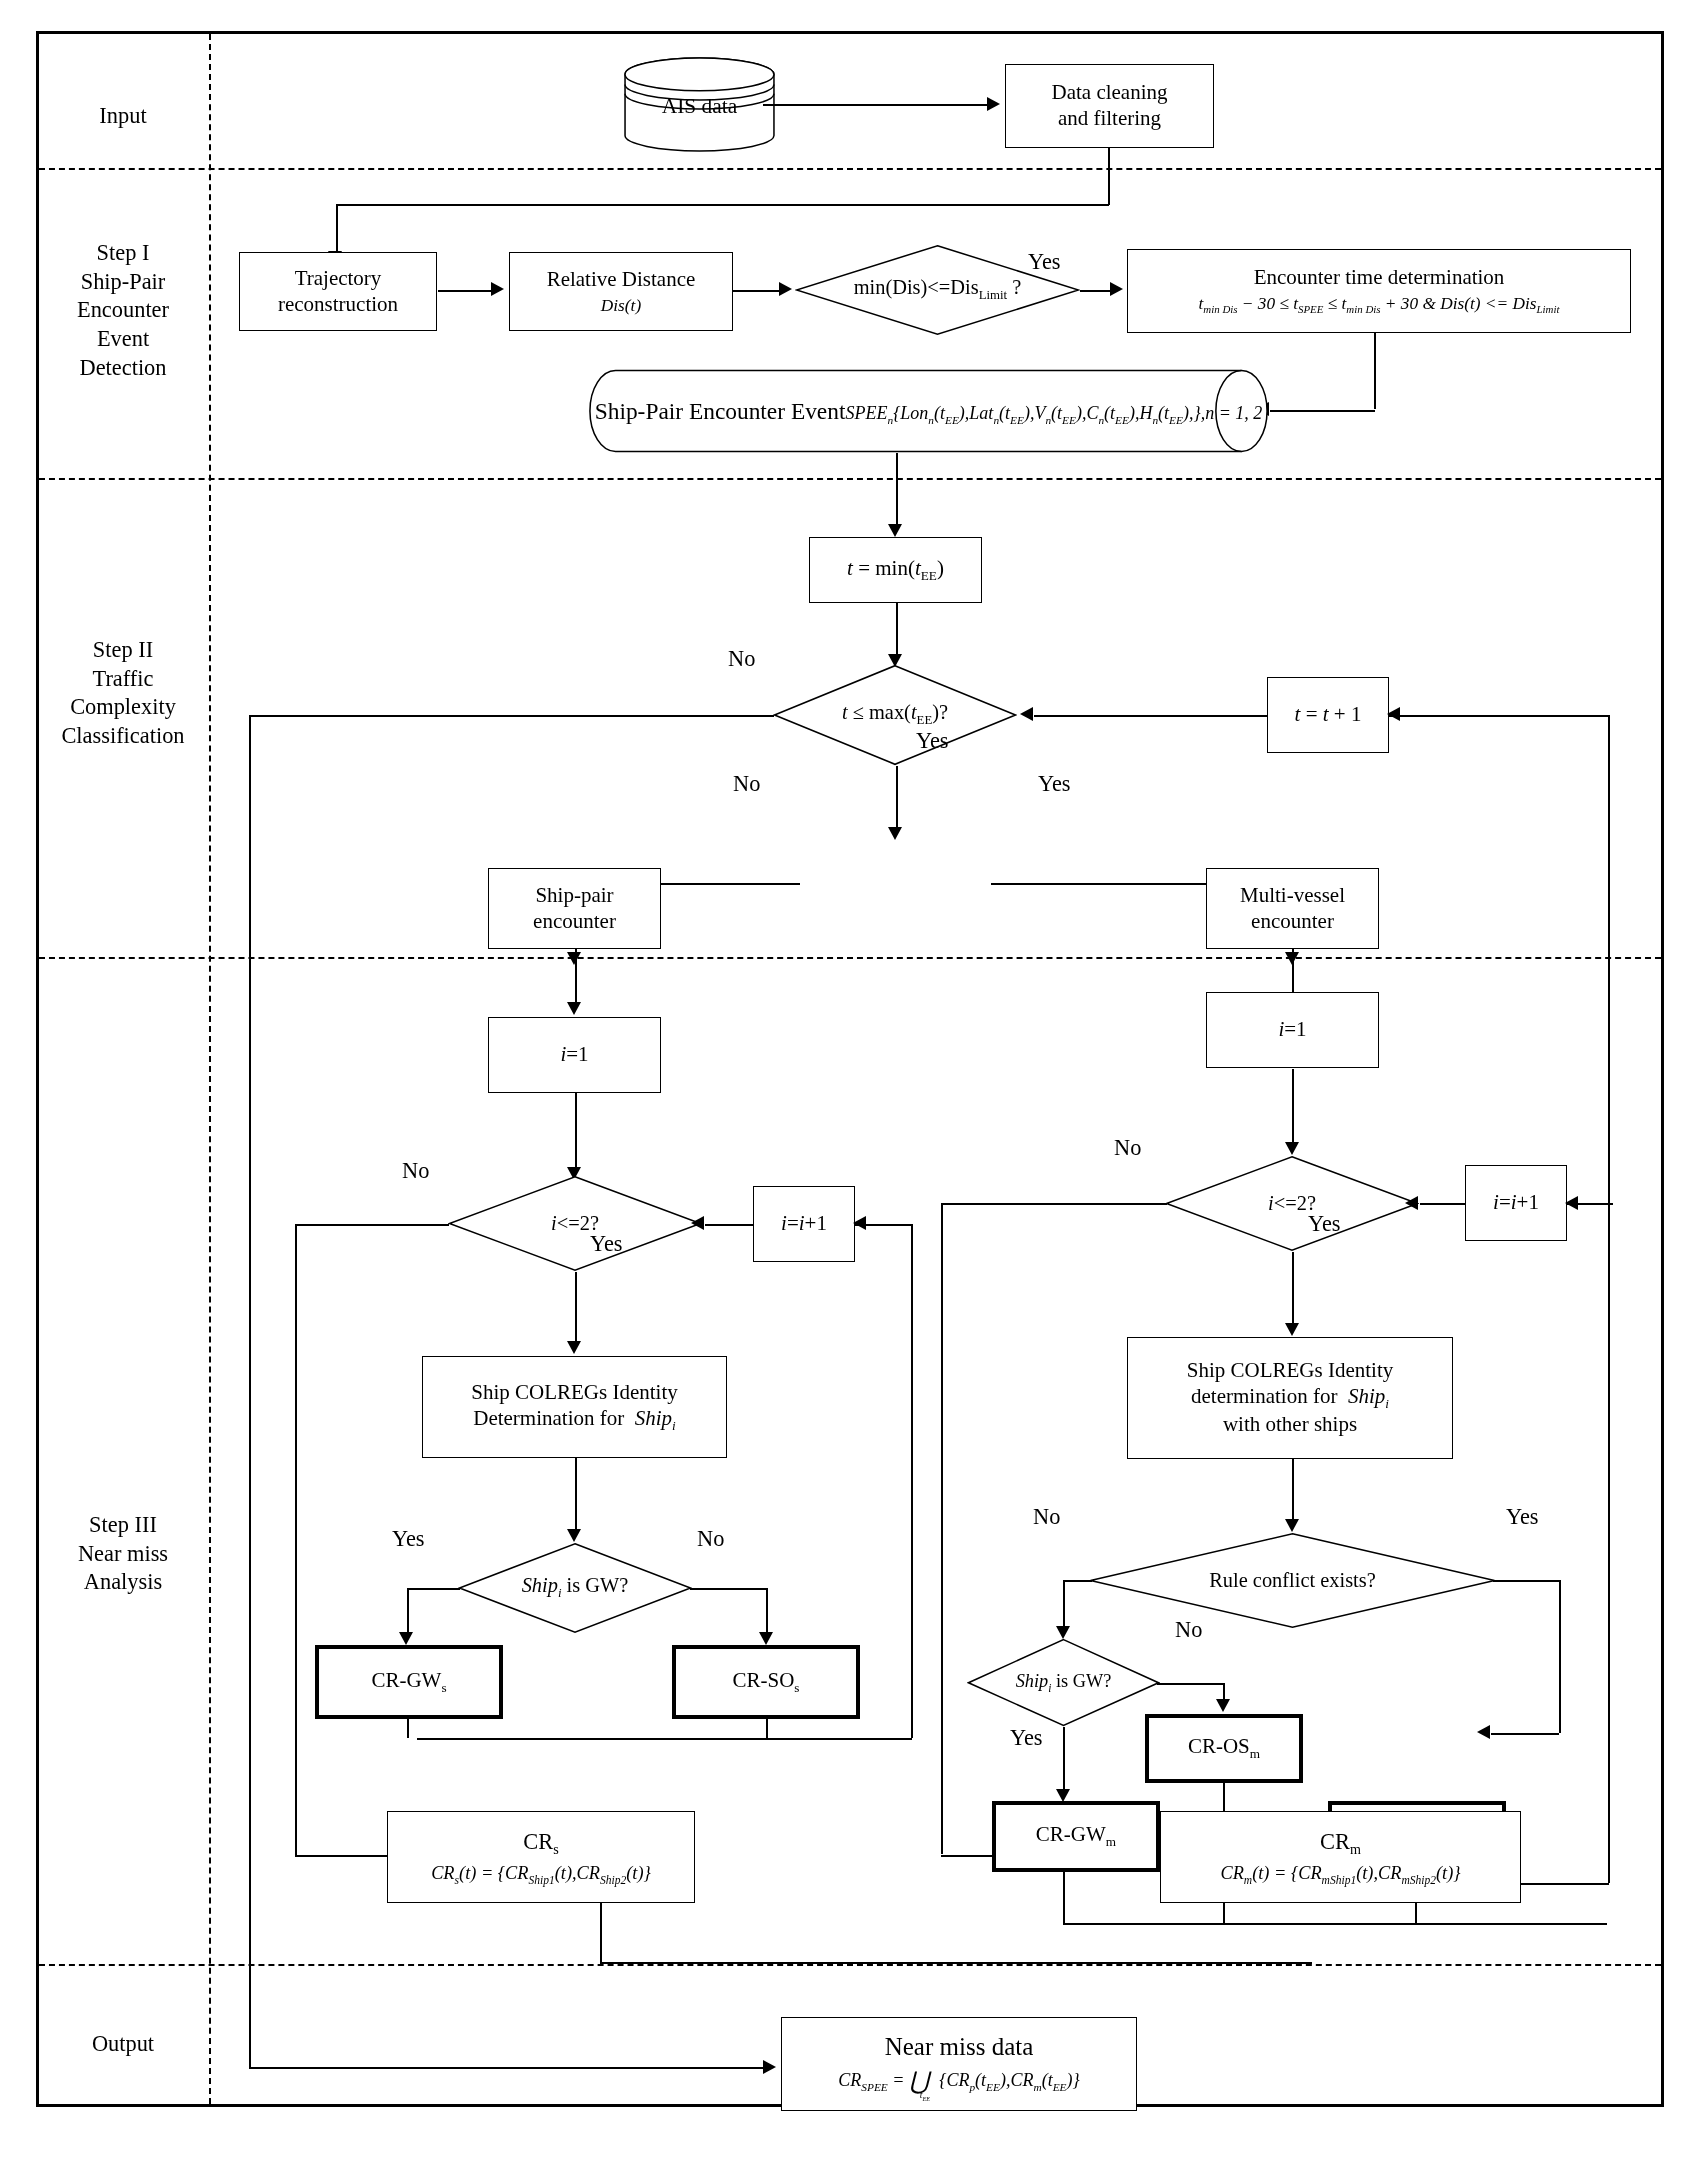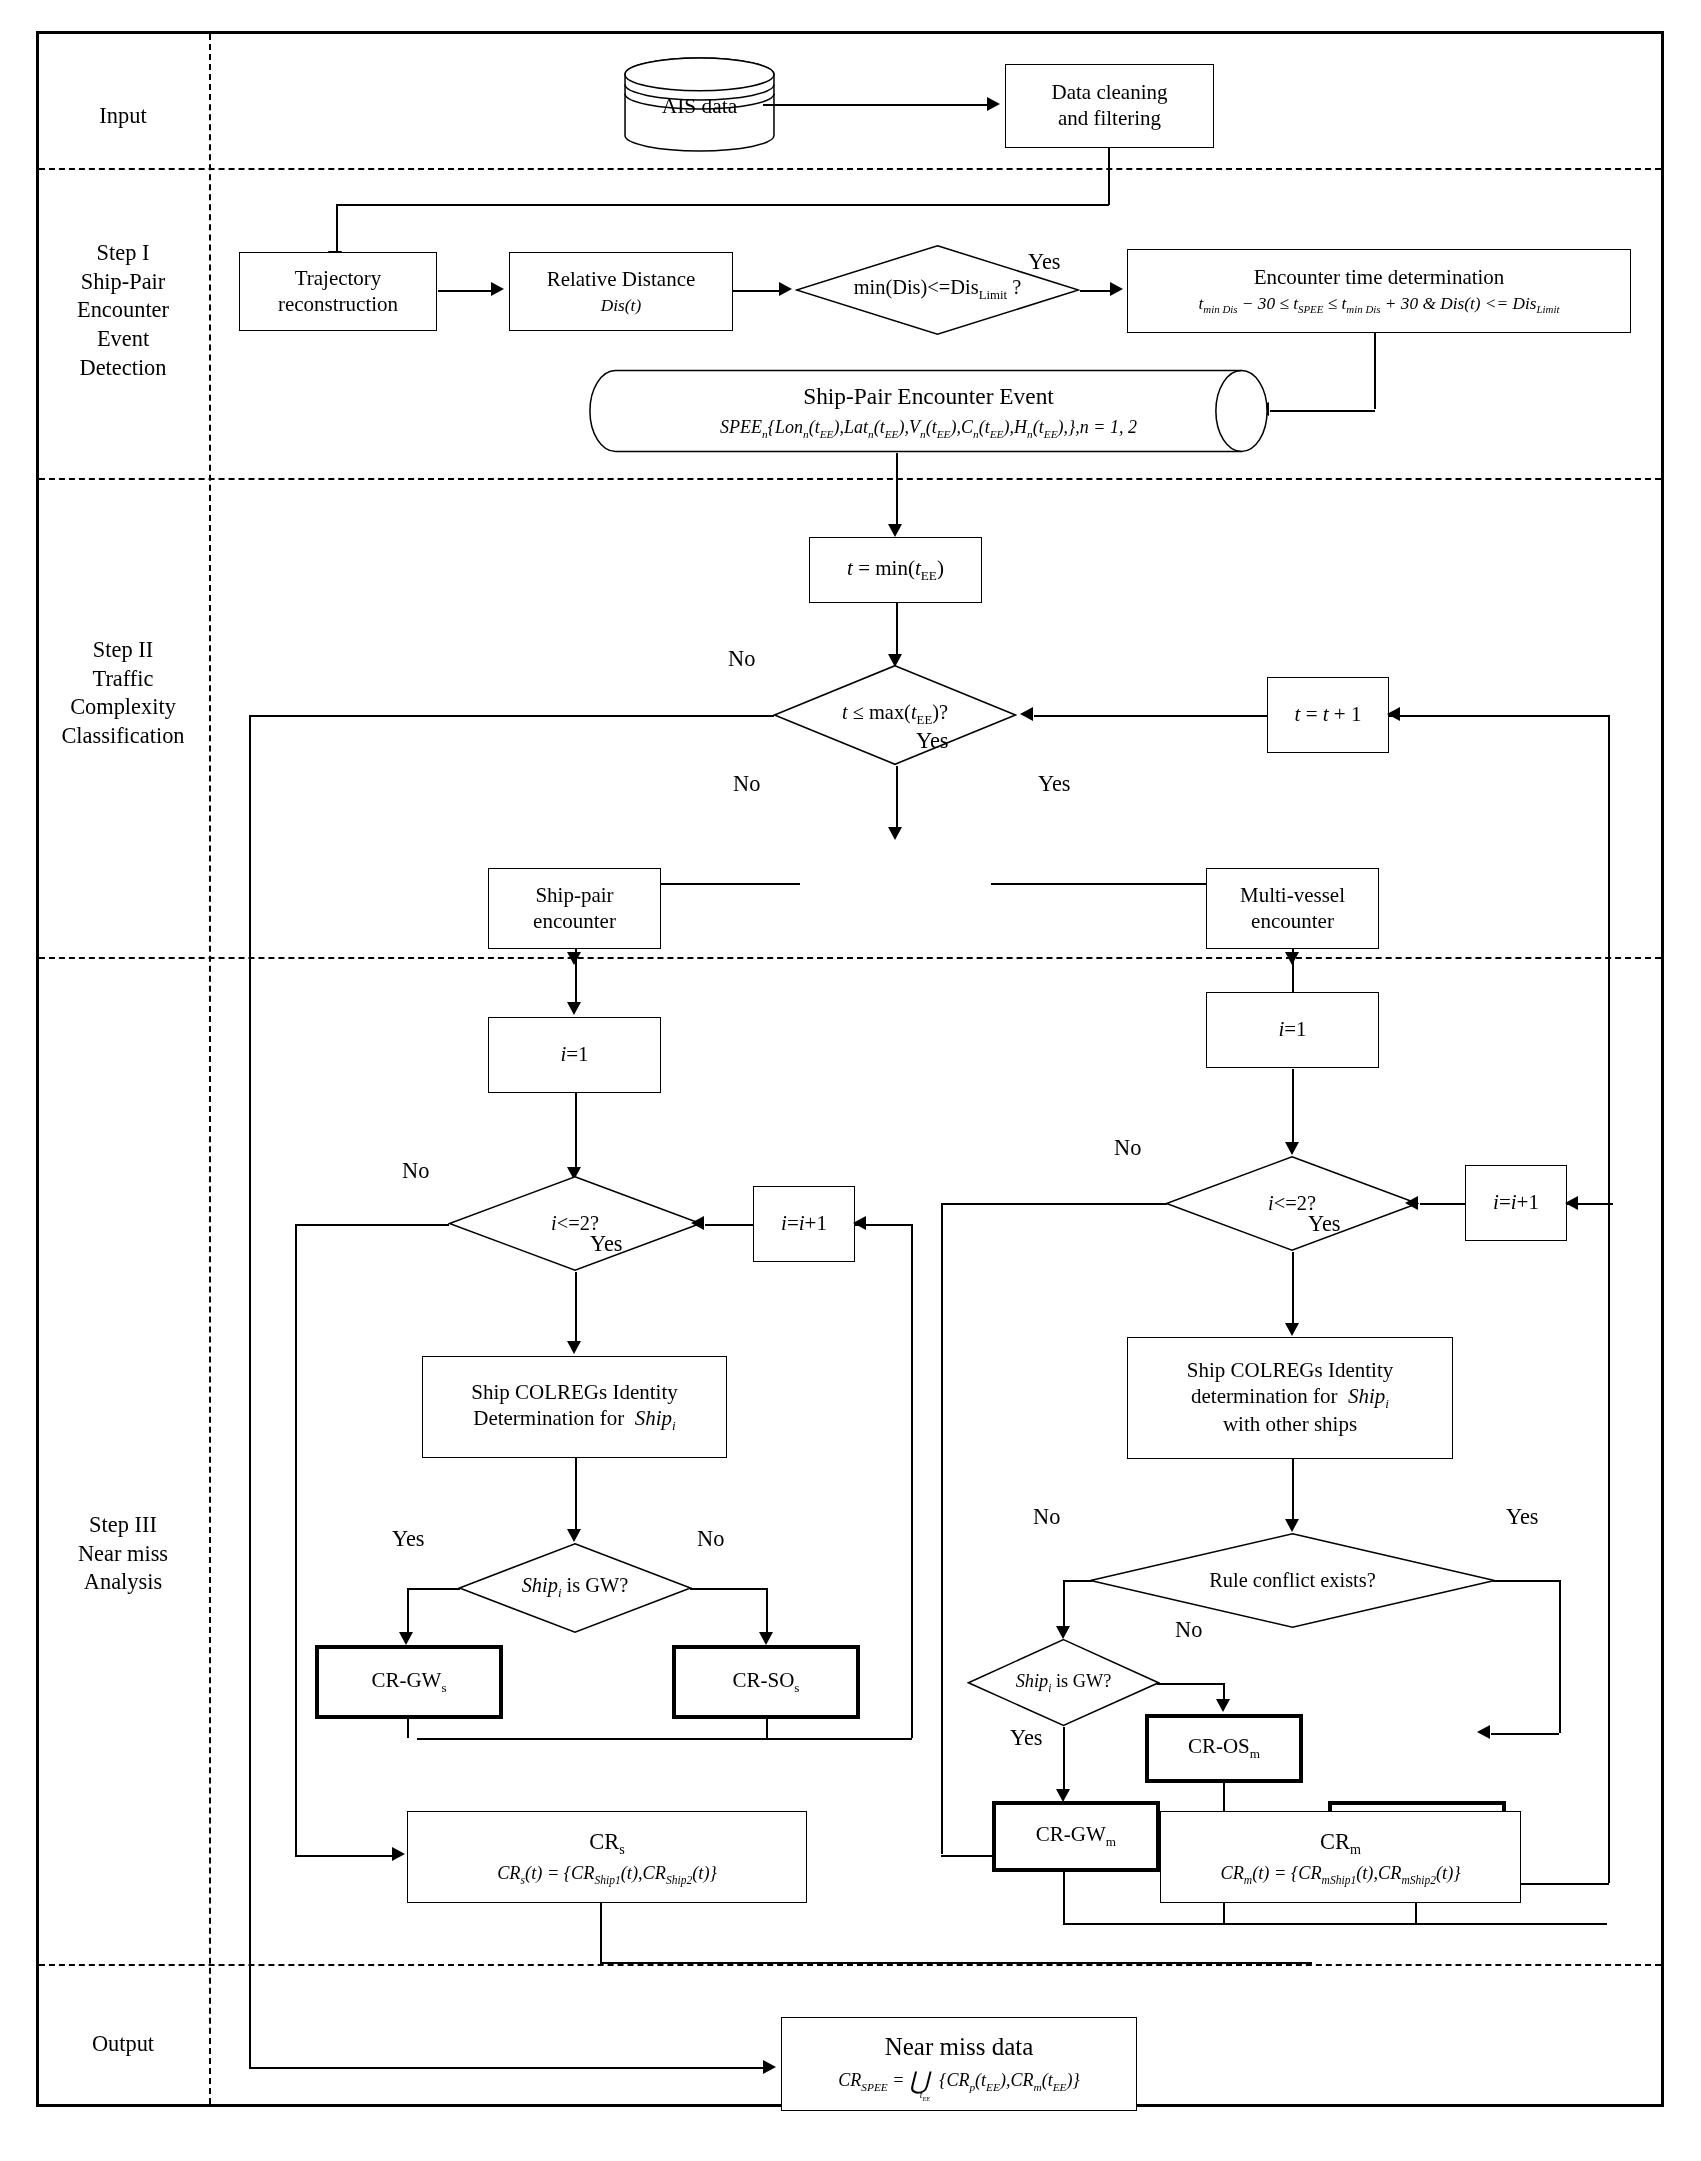--- a/index.html
+++ b/index.html
@@ -28,21 +28,21 @@
   .diamond > .dtext{position:relative;font-size:20.4px;text-align:center;z-index:2;white-space:nowrap;}
 
   
   .cyl{position:absolute;}
   .cyl .ctext{position:absolute;left:0;right:0;top:52%;transform:translateY(-50%);
       text-align:center;font-size:21.4px;}
 
   
   .tape{position:absolute;}
   .tape .ttext{position:absolute;left:0;right:0;top:0;height:100%;
-      display:flex;flex-direction:column;align-items:center;justify-content:center;text-align:center;}
+      display:flex;flex-direction:row;align-items:center;justify-content:center;text-align:center;}
   .tape .t1{font-size:23.4px;}
   .tape .t2{font-size:18px;font-style:italic;margin-top:7.1px;}
 
   
   .hline{position:absolute;height:0;border-top:2px solid #000;}
   .vline{position:absolute;width:0;border-left:2px solid #000;}
   .arrow-d{position:absolute;width:0;height:0;border-left:7.6px solid transparent;border-right:7.6px solid transparent;border-top:13.2px solid #000;}
   .arrow-r{position:absolute;width:0;height:0;border-top:7.6px solid transparent;border-bottom:7.6px solid transparent;border-left:13.2px solid #000;}
   .arrow-l{position:absolute;width:0;height:0;border-top:7.6px solid transparent;border-bottom:7.6px solid transparent;border-right:13.2px solid #000;}
 
@@ -286,21 +286,21 @@
   <div class="node thick" style="left:315px;top:1645px;width:188px;height:74px;">
     <div>CR-GW<sub>s</sub></div>
   </div>
   <div class="node thick" style="left:672px;top:1645px;width:188px;height:74px;">
     <div>CR-SO<sub>s</sub></div>
   </div>
 
   <div class="vline" style="left:407px;top:1718px;height:20.4px;"></div>
   <div class="vline" style="left:766px;top:1718px;height:20.4px;"></div>
 
-  <div class="node" style="left:407px;top:1811px;width:400px;height:92px;">
+  <div class="node" style="left:387px;top:1811px;width:308px;height:92px;">
     <div style="font-size:22.4px">CR<sub>s</sub></div>
     <div class="l2" style="font-size:18.3px">
       <span class="it">CR<sub>s</sub></span>(<span class="it">t</span>) = {<span class="it">CR<sub>Ship</sub></span><sub>1</sub>(<span class="it">t</span>),<span class="it">CR<sub>Ship</sub></span><sub>2</sub>(<span class="it">t</span>)}
     </div>
   </div>
 
   <div class="vline" style="left:600px;top:1903px;height:59px;"></div>
   <div class="hline" style="left:600px;top:1962px;width:712px;"></div>
 
   <div class="diamond" style="left:1165px;top:1155px;width:254px;height:97px;">

